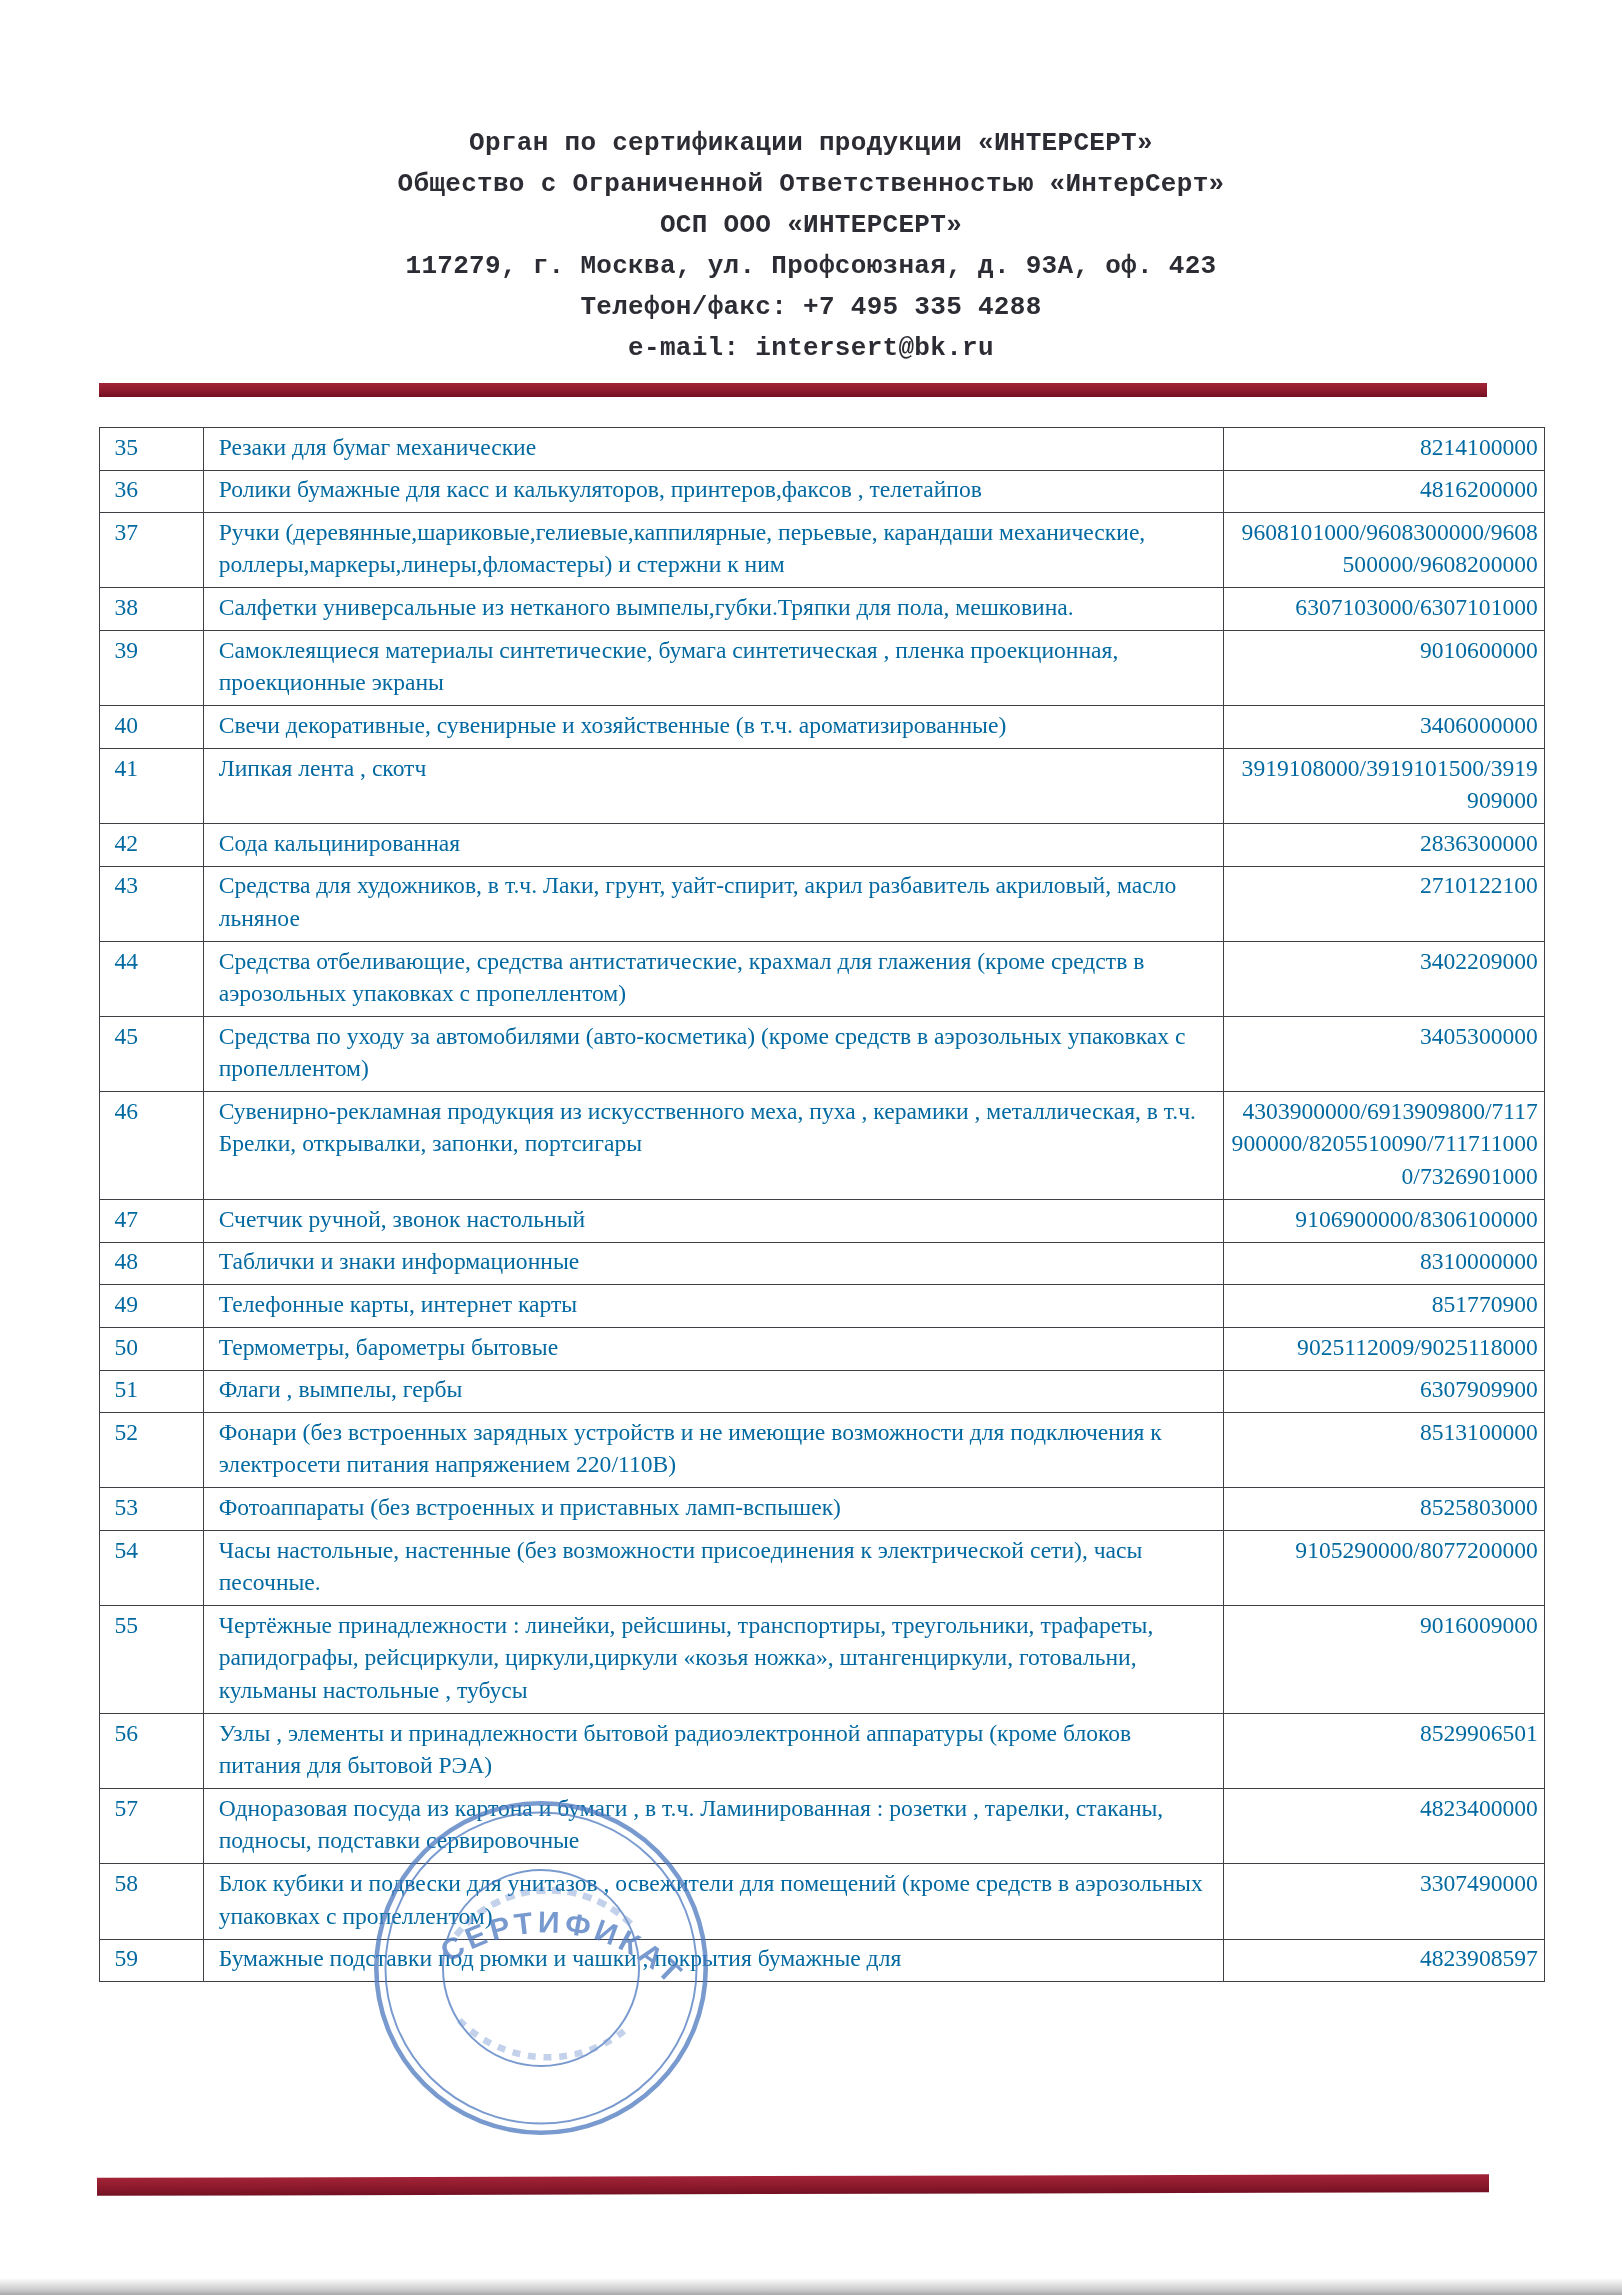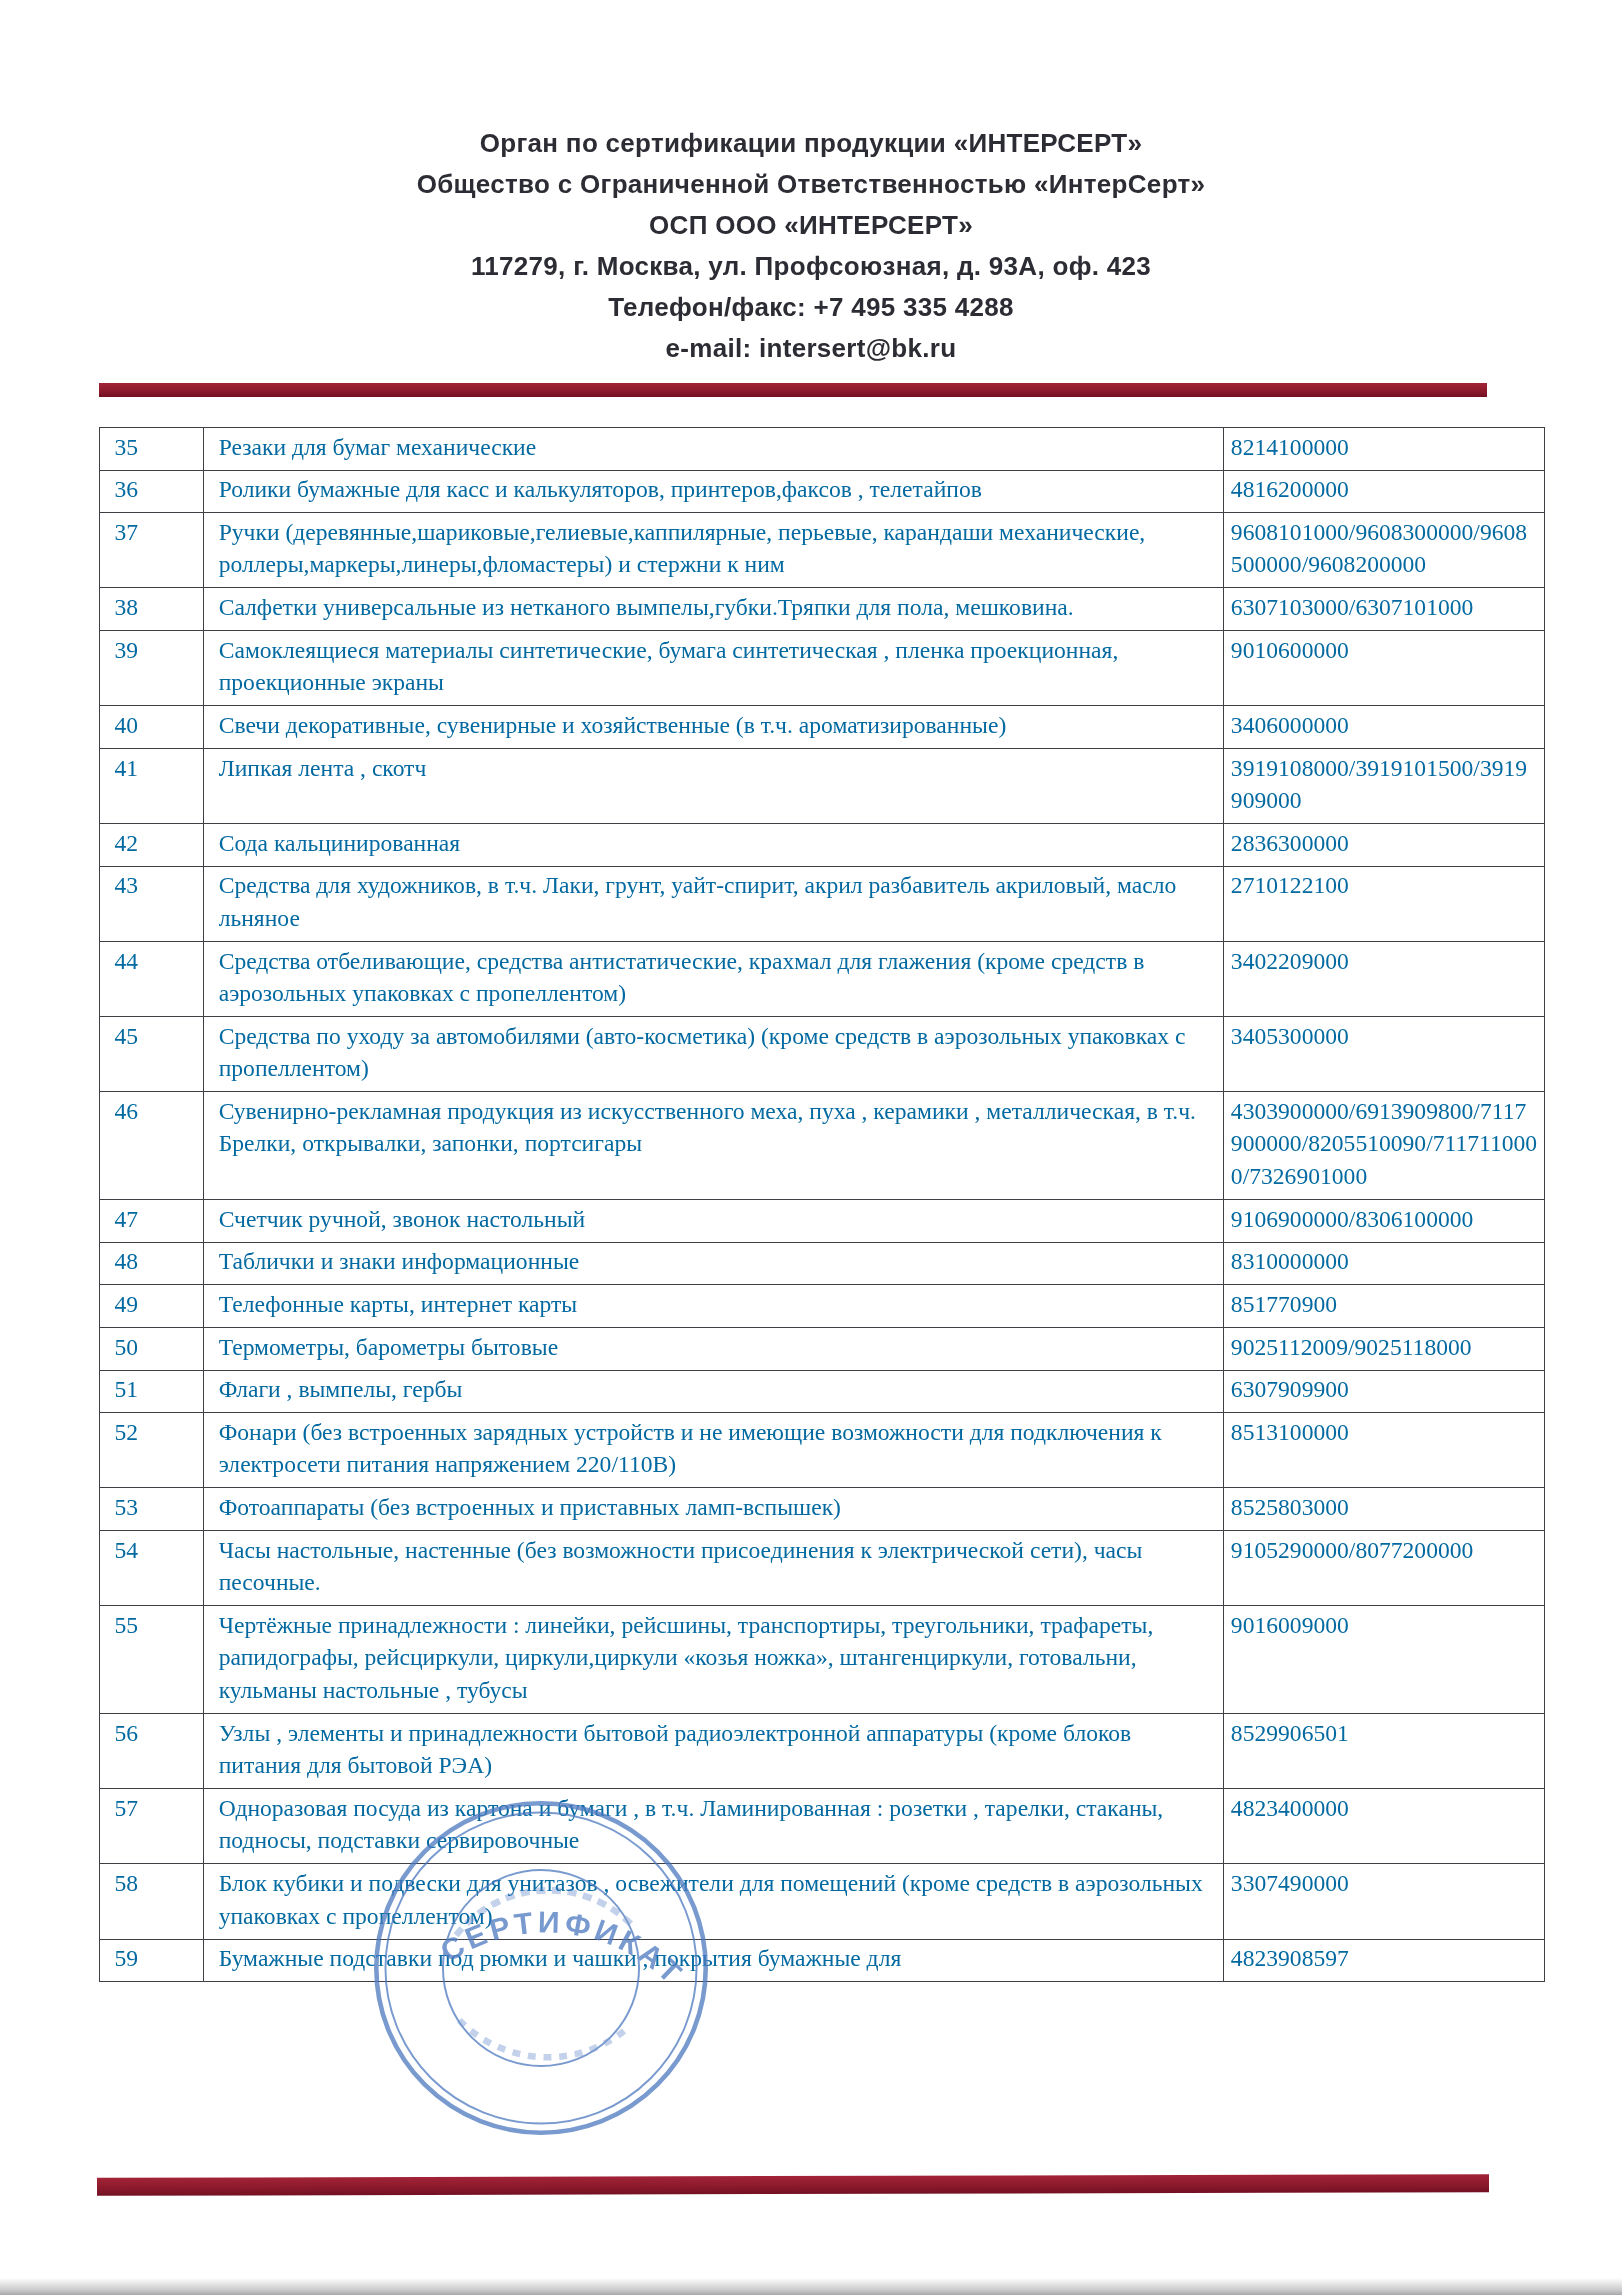--- a/index.html
+++ b/index.html
@@ -20,21 +20,21 @@
     inset: 0;
     background: #ffffff;
   }
   
   .letterhead {
     position: absolute;
     top: 123px;
     left: 0;
     right: 0;
     text-align: center;
-    font-family: Liberation Sans, sans-serif;
+    font-family: Liberation Mono, monospace;
     font-weight: 700;
     font-size: 26px;
     line-height: 41px;
     color: #2c2c34;
     letter-spacing: 0.3px;
   }
   .letterhead div { white-space: nowrap; }
   
   .rule-top {
     position: absolute;
@@ -81,21 +81,21 @@
     width: 85px;
     padding: 2.6px 3.9px 6.5px 14.4px;
   }
   .goods-table td.col-desc {
     width: 989px;
     padding: 2.6px 15.7px 6.5px 14.4px;
   }
   .goods-table td.col-code {
     width: 307px;
     padding: 2.6px 6.5px 6.5px 6.5px;
-    text-align: left;
+    text-align: right;
     word-break: break-all;
   }
   
   .stamp {
     position: absolute;
     top: 1785px;
     left: 358px;
     width: 366px;
     height: 366px;
     opacity: 0.75;

